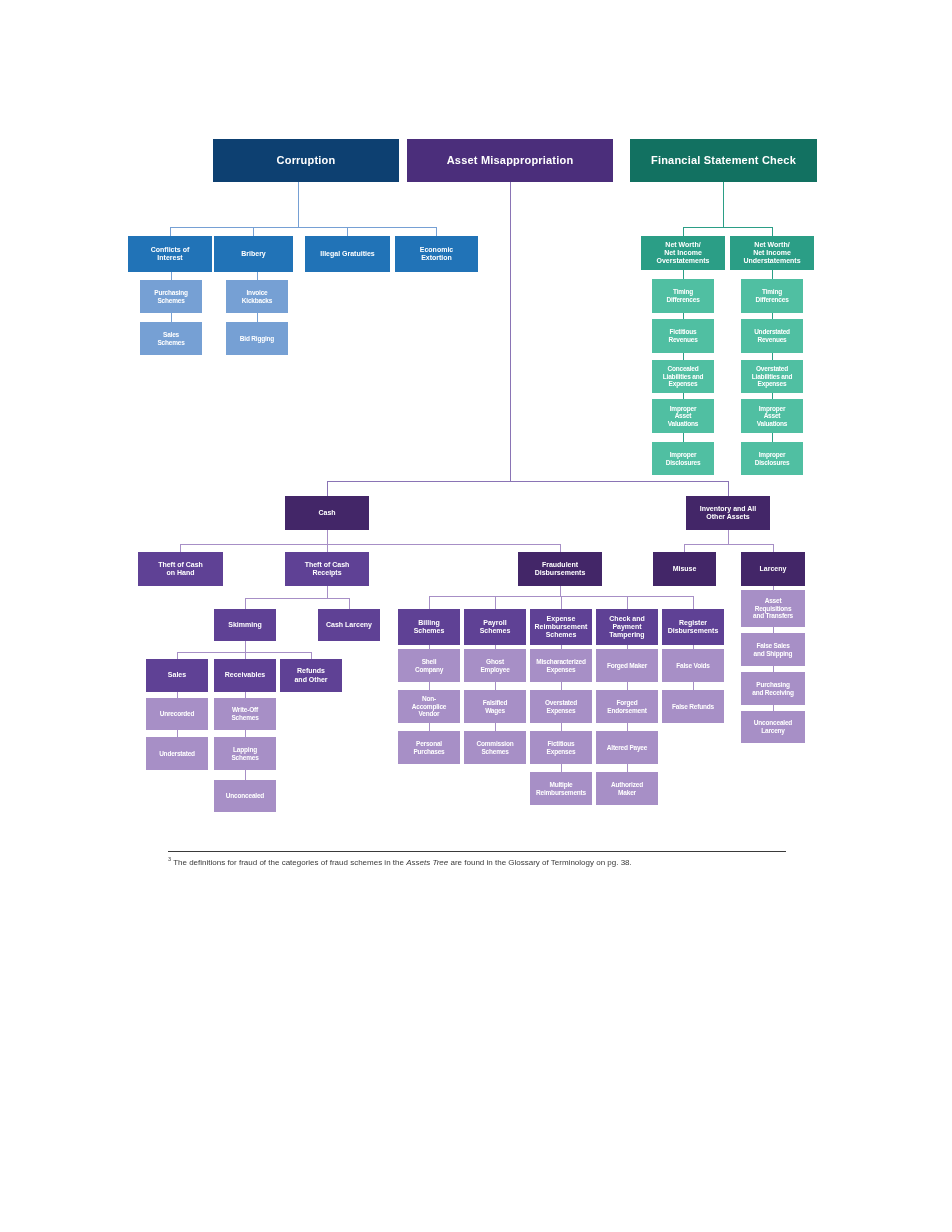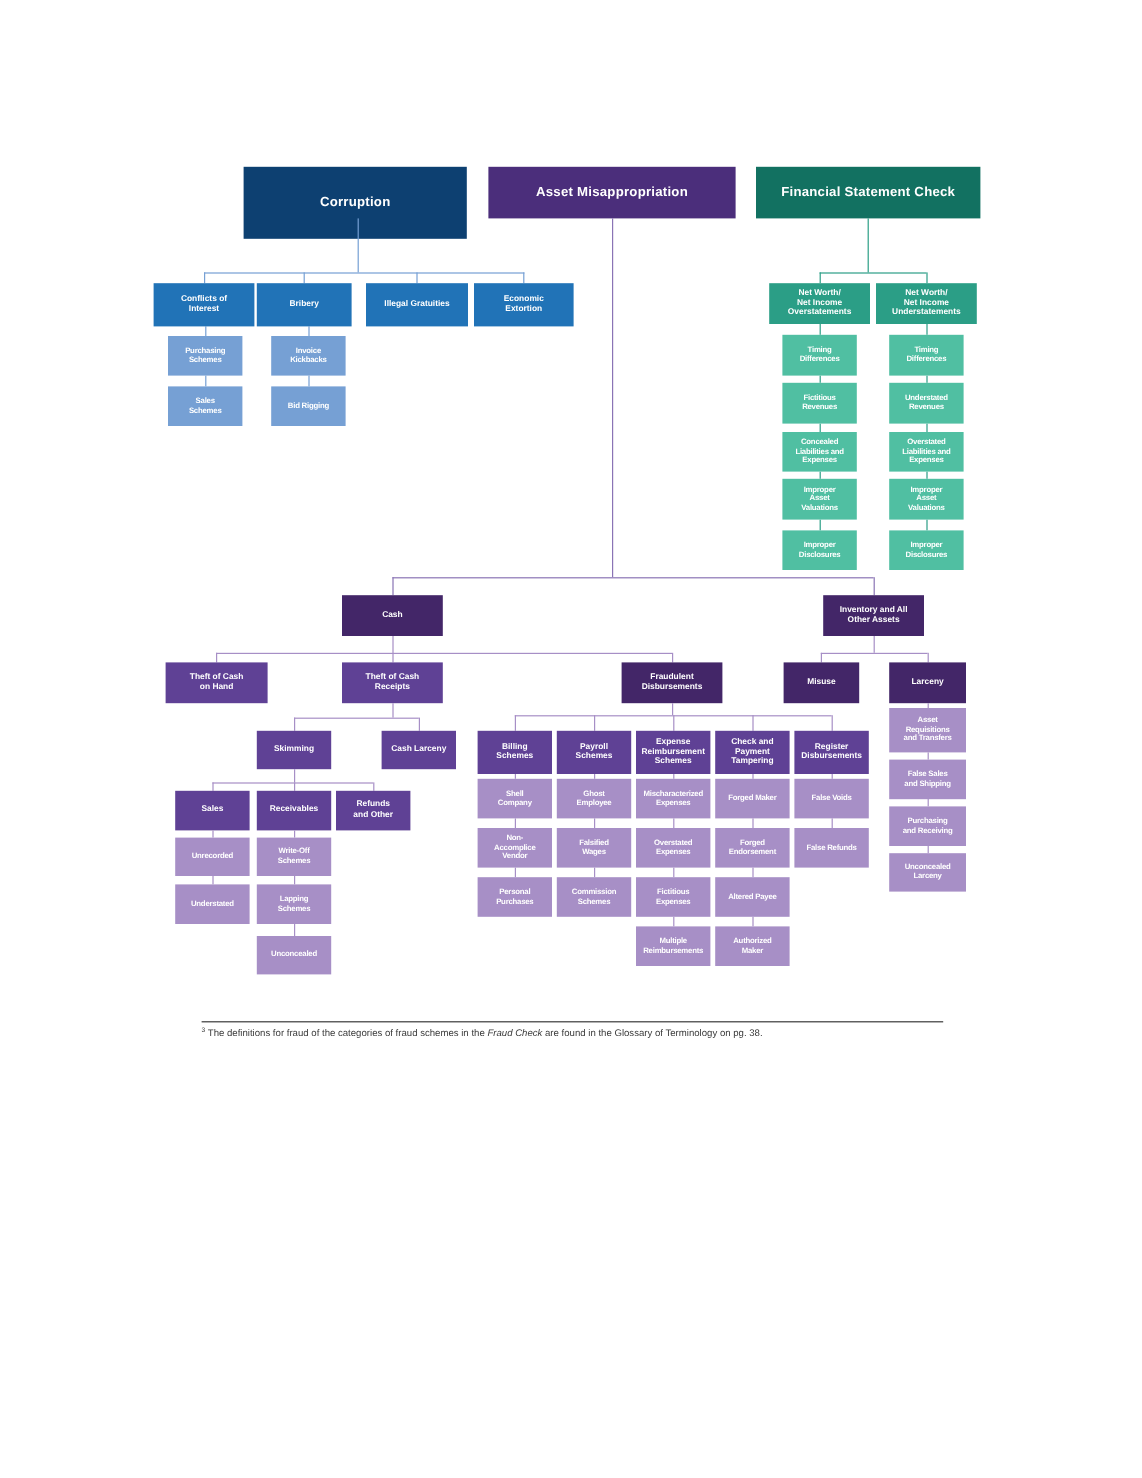--- a/index.html
+++ b/index.html
@@ -30,21 +30,21 @@
   .rule{position:absolute;height:1px;background:#3a3a3a;}
   .footnote{position:absolute;font-size:8px;color:#3a3a3a;font-weight:normal;}
   .footnote sup{font-size:5.5px;}
   .footnote i{font-style:italic;}
 </style>
 </head>
 <body>
 
 <div class="canvas">
 
-  <div class="node hdr c1" style="left:203px;top:139px;width:186px;height:60px">Corruption</div>
+  <div class="node hdr c1" style="left:213px;top:139px;width:186px;height:43px">Corruption</div>
   <div class="node hdr a1" style="left:407px;top:139px;width:206px;height:43px">Asset Misappropriation</div>
   <div class="node hdr f1" style="left:630px;top:139px;width:187px;height:43px">Financial Statement Check</div>
 
   <div class="ln lb" style="left:298px;top:182px;width:1px;height:45px"></div>
   <div class="ln lb" style="left:170px;top:227px;width:267px;height:1px"></div>
   <div class="ln lb" style="left:170px;top:227px;width:1px;height:9px"></div>
   <div class="ln lb" style="left:253px;top:227px;width:1px;height:9px"></div>
   <div class="ln lb" style="left:347px;top:227px;width:1px;height:9px"></div>
   <div class="ln lb" style="left:436px;top:227px;width:1px;height:9px"></div>
   <div class="ln lb" style="left:171px;top:272px;width:1px;height:8px"></div>
@@ -257,15 +257,15 @@
 Requisitions
 and Transfers</div>
   <div class="node leaf pl" style="left:741px;top:633px;width:64px;height:33px">False Sales
 and Shipping</div>
   <div class="node leaf pl" style="left:741px;top:672px;width:64px;height:33px">Purchasing
 and Receiving</div>
   <div class="node leaf pl" style="left:741px;top:711px;width:64px;height:32px">Unconcealed
 Larceny</div>
 
   <div class="rule" style="left:168px;top:851px;width:618px"></div>
-  <div class="footnote" style="left:168px;top:856px;width:640px"><sup>3</sup><span> The definitions for fraud of the categories of fraud schemes in the </span><i>Fraud Check</i><span> are found in the Glossary of Terminology on pg. 38.</span></div>
+  <div class="footnote" style="left:168px;top:856px;width:640px"><sup>3</sup><span> The definitions for fraud of the categories of fraud schemes in the </span><i>Assets Tree</i><span> are found in the Glossary of Terminology on pg. 38.</span></div>
 
 </div>
 
 </body></html>

